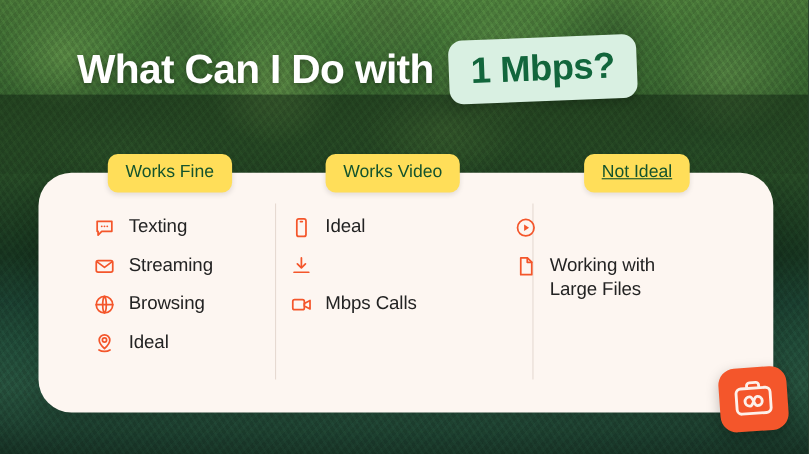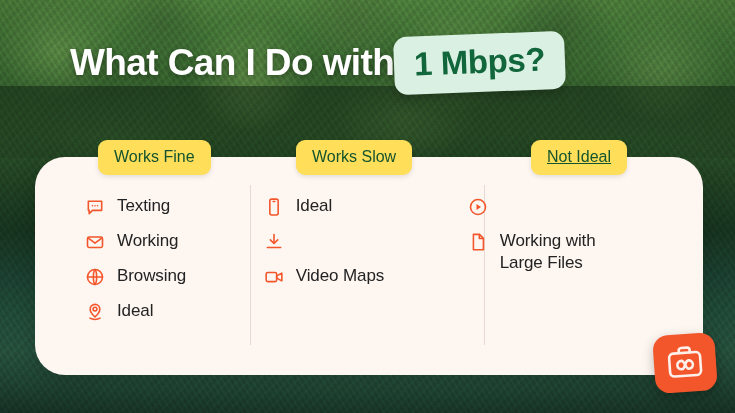--- a/index.html
+++ b/index.html
@@ -66,20 +66,21 @@
     background: linear-gradient(180deg, rgba(10,26,14,.45), rgba(10,26,14,.10));
   }
 
   
   .headline {
     position: absolute;
     left: 70px;
     top: 34px;
     display: flex;
     align-items: center;
+    gap: 14px;
     white-space: nowrap;
   }
   .headline-text {
     color: #ffffff;
     font-size: 37px;
     font-weight: bold;
     letter-spacing: -0.6px;
     text-shadow: 0 2px 6px rgba(0,0,0,.35);
   }
   .headline-badge {
@@ -202,21 +203,21 @@
   <div class="bg-vignette"></div>
 
   <div class="headline">
     <span class="headline-text">What Can I Do with</span>
     <span class="headline-badge">1 Mbps?</span>
   </div>
 
   <div class="card"></div>
 
   <div class="pill pill-1">Works Fine</div>
-  <div class="pill pill-2">Works Slow</div>
+  <div class="pill pill-2">Works Video</div>
   <div class="pill pill-3">Not Ideal</div>
 
   <div class="columns">
 
     <div class="divider div-1"></div>
     <div class="divider div-2"></div>
 
     <div class="col col-1">
 
       <div class="item">
@@ -231,21 +232,21 @@
         <span class="item-label">Texting</span>
       </div>
 
       <div class="item">
         <span class="item-icon">
           <svg viewBox="0 0 24 24" fill="none" stroke="currentColor" stroke-width="1.9" stroke-linecap="round" stroke-linejoin="round">
             <rect x="3" y="6" width="18" height="12.5" rx="2"></rect>
             <path d="M3.6 7 12 13.3 20.4 7"></path>
           </svg>
         </span>
-        <span class="item-label">Working</span>
+        <span class="item-label">Streaming</span>
       </div>
 
       <div class="item">
         <span class="item-icon">
           <svg viewBox="0 0 24 24" fill="none" stroke="currentColor" stroke-width="1.9" stroke-linecap="round" stroke-linejoin="round">
             <circle cx="12" cy="12" r="9"></circle>
             <path d="M3 12h18"></path>
             <path d="M12 3c2.6 2.6 2.6 15.4 0 18-2.6-2.6-2.6-15.4 0-18z"></path>
           </svg>
         </span>
@@ -287,21 +288,21 @@
         </span>
       </div>
 
       <div class="item">
         <span class="item-icon">
           <svg viewBox="0 0 24 24" fill="none" stroke="currentColor" stroke-width="1.9" stroke-linecap="round" stroke-linejoin="round">
             <rect x="2.6" y="6.5" width="12.6" height="11" rx="2"></rect>
             <path d="M15.2 10.6 21.4 7.4v9.2l-6.2-3.2z"></path>
           </svg>
         </span>
-        <span class="item-label">Video Maps</span>
+        <span class="item-label">Mbps Calls</span>
       </div>
 
     </div>
 
     <div class="col col-3">
 
       <div class="item">
         <span class="item-icon">
           <svg viewBox="0 0 24 24" fill="none" stroke="currentColor" stroke-width="1.9" stroke-linecap="round" stroke-linejoin="round">
             <circle cx="12" cy="12" r="9"></circle>

